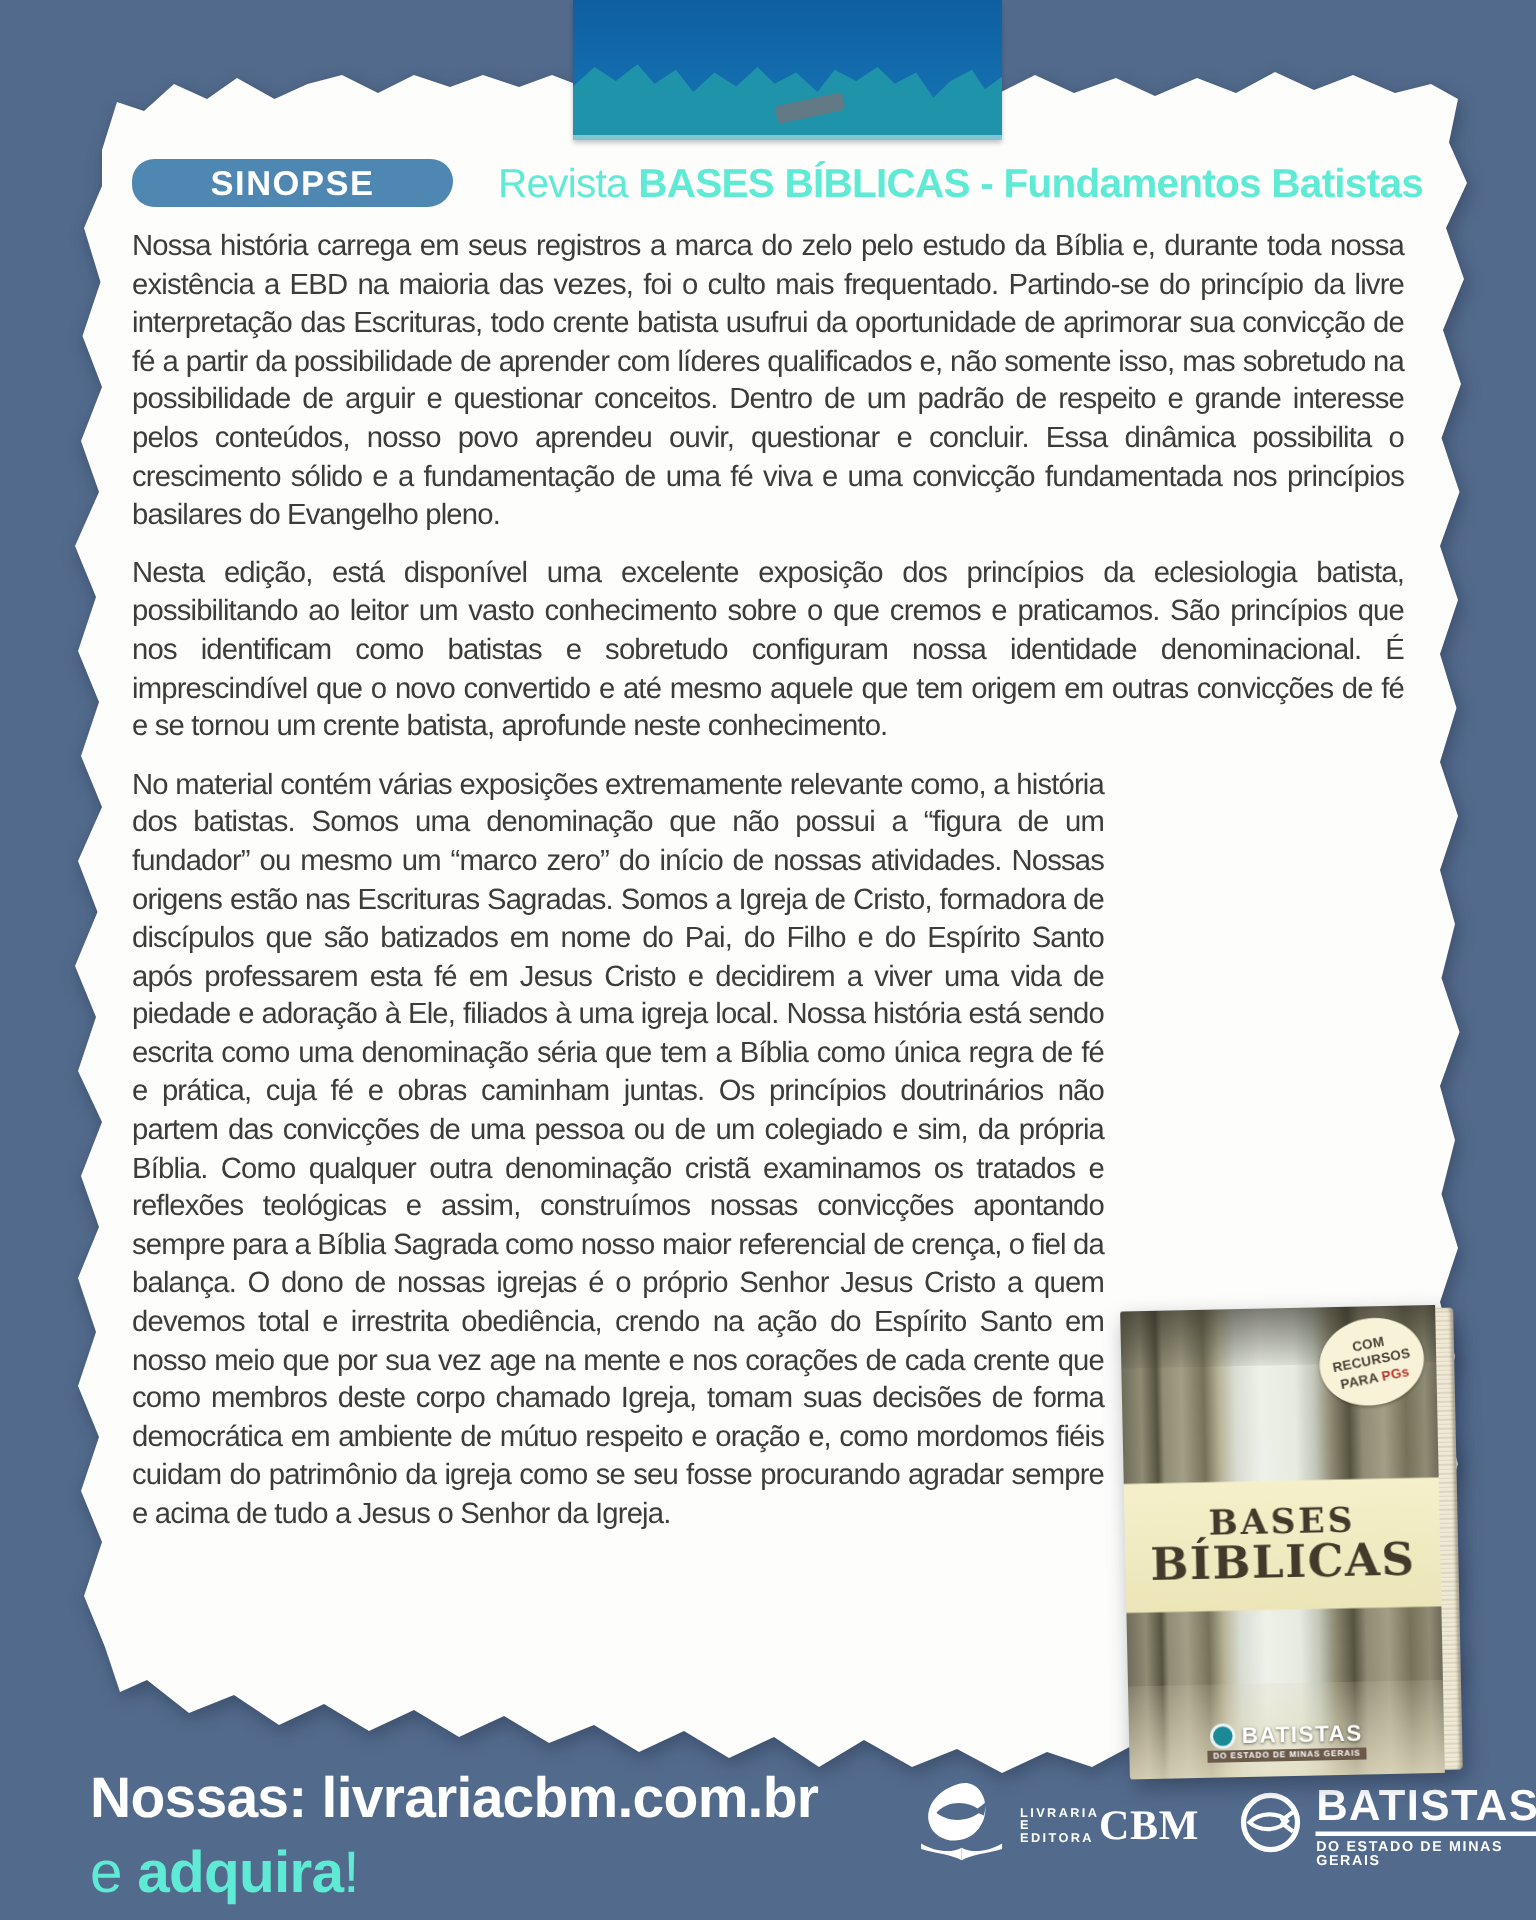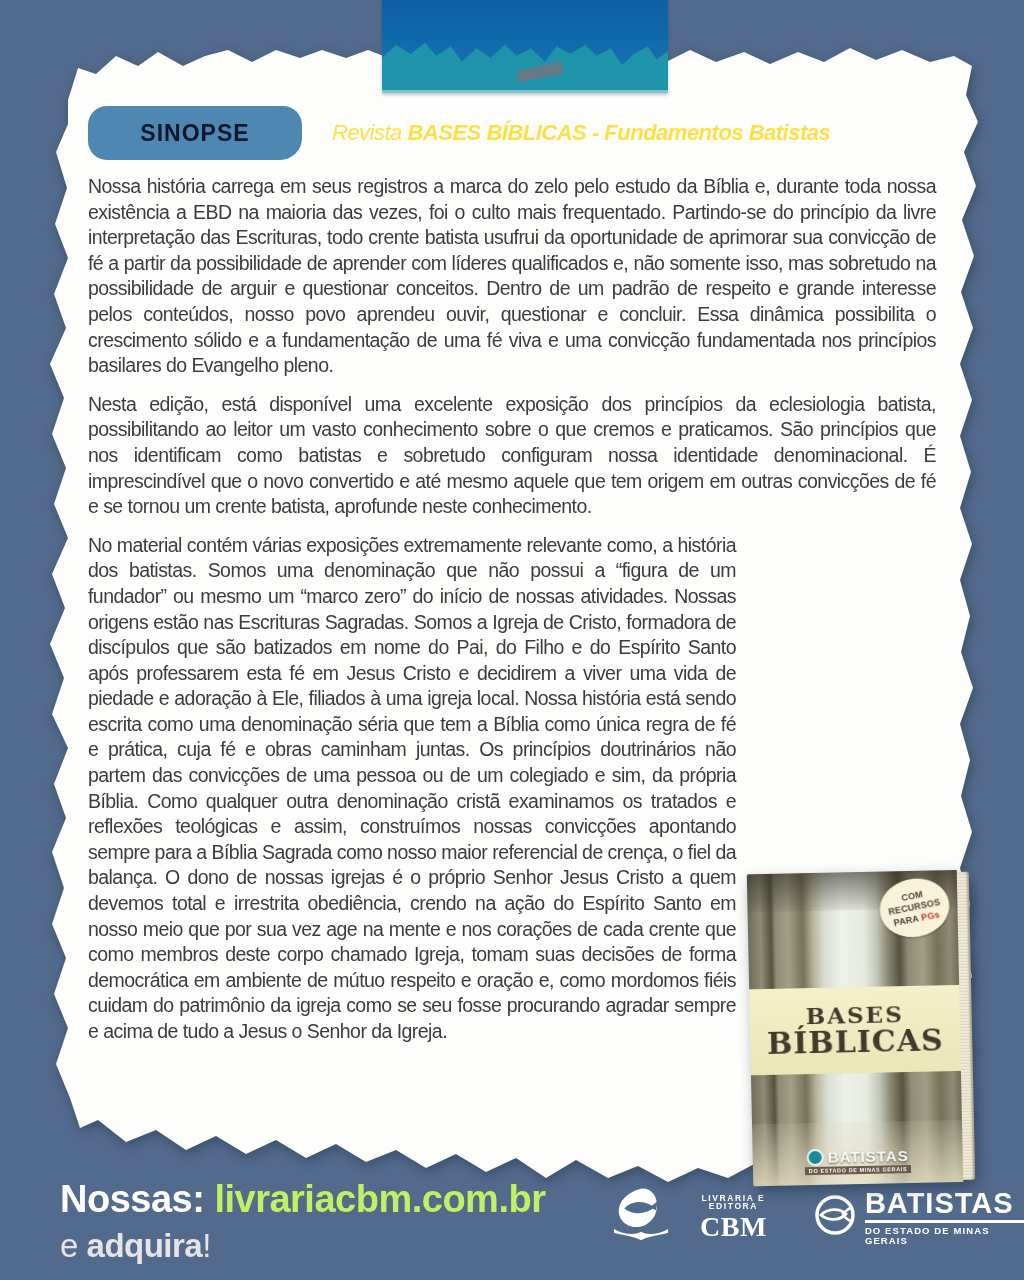--- a/index.html
+++ b/index.html
@@ -16,24 +16,24 @@
   .tape{position:absolute;left:382px;top:0;width:286px;height:93px;background:#1e93a9;z-index:4;
         box-shadow:inset 0 -3px 0 rgba(210,240,243,.55),0 2px 3px rgba(20,30,50,.25);}
   .tape-top{position:absolute;inset:0;background:linear-gradient(180deg,#0e5fa2 0%,#1470b0 70%);
     clip-path:polygon(0 0,100% 0,100% 55%,96% 64%,93% 50%,88% 58%,84% 70%,80% 52%,75% 60%,71% 48%,66% 58%,61% 50%,57% 66%,52% 52%,47% 60%,43% 48%,38% 62%,33% 52%,28% 66%,24% 50%,19% 60%,15% 46%,10% 58%,5% 48%,0 62%);}
   .tape-speck{position:absolute;left:135px;top:66px;width:46px;height:12px;background:#6d7580;
         transform:rotate(-12deg);border-radius:3px;opacity:.85;}
 
   
   .content{position:absolute;left:88px;top:106px;width:848px;z-index:3;}
   .header-row{display:flex;align-items:center;gap:30px;margin-bottom:14px;}
-  .sinopse-badge{background:#4d87b2;color:#0f172a;font-weight:bold;font-size:23px;letter-spacing:1px;
-        width:214px;height:54px;display:flex;align-items:center;justify-content:center;
+  .sinopse-badge{background:#4d87b2;color:#ffffff;font-weight:bold;font-size:23px;letter-spacing:1px;
+        width:214px;height:32px;display:flex;align-items:center;justify-content:center;
         border-radius:19px 19px 22px 19px;flex:0 0 auto;}
-  .doc-title{font-size:22px;color:#fde047;letter-spacing:-0.5px;white-space:nowrap;font-style:italic;}
+  .doc-title{font-size:27px;color:#5eead4;letter-spacing:-0.5px;white-space:nowrap;}
   .doc-title .t-bold{font-weight:bold;}
 
   .body-text p{margin:0 0 13px 0;font-size:19.5px;line-height:25.6px;letter-spacing:-0.55px;
         color:#3c3c3c;text-align:justify;}
   .book-spacer{float:right;width:200px;height:322px;margin-top:247px;}
 
   
   .book{position:absolute;left:750px;top:872px;width:222px;height:312px;z-index:5;
         display:flex;transform:rotate(-1.2deg);filter:drop-shadow(3px 6px 7px rgba(20,30,50,.4));}
   .cover{position:relative;width:210px;height:312px;overflow:hidden;border-radius:2px 0 0 2px;
@@ -63,27 +63,27 @@
   .cover-pub-sub{font-size:5.5px;font-weight:bold;color:#fff;background:#6b5a4a;
         padding:1px 4px;letter-spacing:.6px;margin-top:1px;}
   .page-edge{width:12px;height:308px;margin-top:2px;border-radius:0 3px 3px 0;
         background:repeating-linear-gradient(0deg,#efe9d6 0 2px,#dcd5bf 2px 3px);
         box-shadow:inset -2px 0 2px rgba(90,80,60,.45);}
 
   
   .footer{position:absolute;left:0;right:0;bottom:0;height:110px;z-index:2;}
   .access{position:absolute;left:60px;top:1178px;z-index:3;}
   .access .l1{font-size:38px;font-weight:bold;color:#fff;letter-spacing:-0.5px;}
-  .access .l1 .url{color:#bef264;}
-  .access .l2{font-size:33px;color:#e5e5e5;margin-top:6px;letter-spacing:-0.5px;}
+  .access .l1 .url{color:#ffffff;}
+  .access .l2{font-size:39px;color:#5eead4;margin-top:6px;letter-spacing:-0.5px;}
   .access .l2 .bold{font-weight:bold;}
 
   .logos{position:absolute;left:612px;top:1188px;display:flex;align-items:center;gap:26px;z-index:3;}
   .logo{display:flex;align-items:center;gap:8px;color:#fff;}
-  .cbm-texts{display:flex;flex-direction:column;line-height:1;text-align:center;}
+  .cbm-texts{display:flex;flex-direction:row;line-height:1;}
   .cbm-top{font-size:8.5px;font-weight:bold;letter-spacing:1.6px;margin-bottom:2px;}
   .cbm-name{font-size:28px;font-weight:bold;letter-spacing:.5px;font-family:Liberation Serif, serif;}
   .bat-texts{display:flex;flex-direction:column;line-height:1;}
   .bat-name{font-size:29px;font-weight:bold;letter-spacing:1px;border-bottom:3px solid #fff;
         padding-bottom:2px;}
   .bat-sub{font-size:9.5px;font-weight:bold;letter-spacing:1.1px;margin-top:3px;}
 </style>
 </head>
 <body>
 

